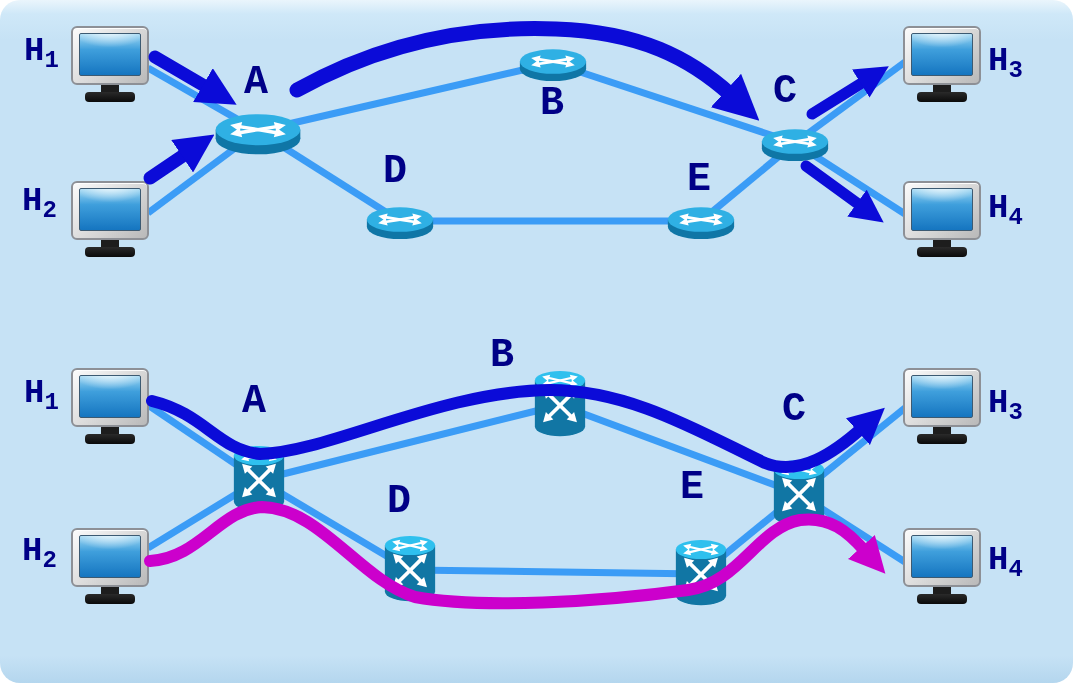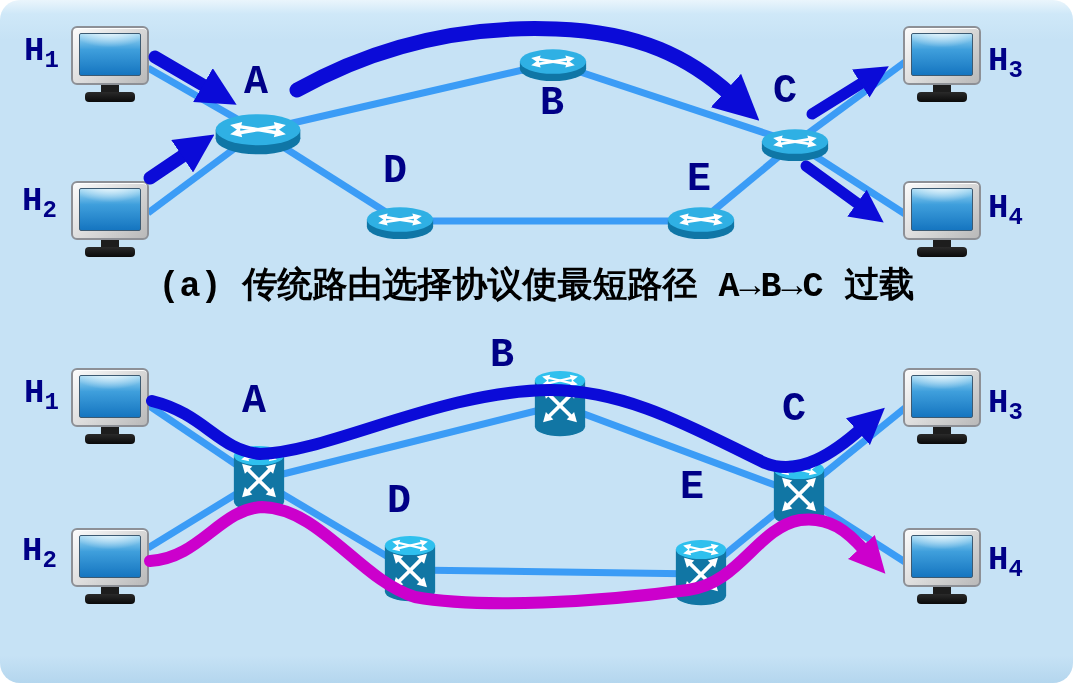--- a/index.html
+++ b/index.html
@@ -224,15 +224,14 @@
 
       <path d="M812,114 L865,81" stroke-width="11" marker-end="url(#mb)"></path>
       <path d="M806,166 L861,206" stroke-width="11" marker-end="url(#mb)"></path>
 
       <path d="M152,401 C205,414 218,450 260,454 C330,452 440,391 550,390 C630,390 700,432 765,463 C800,477 835,452 862,428" stroke-width="12" marker-end="url(#mb)"></path>
     </g>
 
     <path d="M150,561 C200,558 220,509 262,507 C320,508 360,580 415,597 C480,609 600,602 688,590 C740,583 757,528 800,520 C830,516 848,532 865,551" fill="none" stroke="#cc00cc" stroke-width="12" stroke-linecap="round" marker-end="url(#mm)"></path>
   </svg>
 
-  <div class="cap" style="top:266px">(a) 传统路由选择协议使最短路径 A→B→C 过载</div>
 
 </div>
 
 </body></html>

